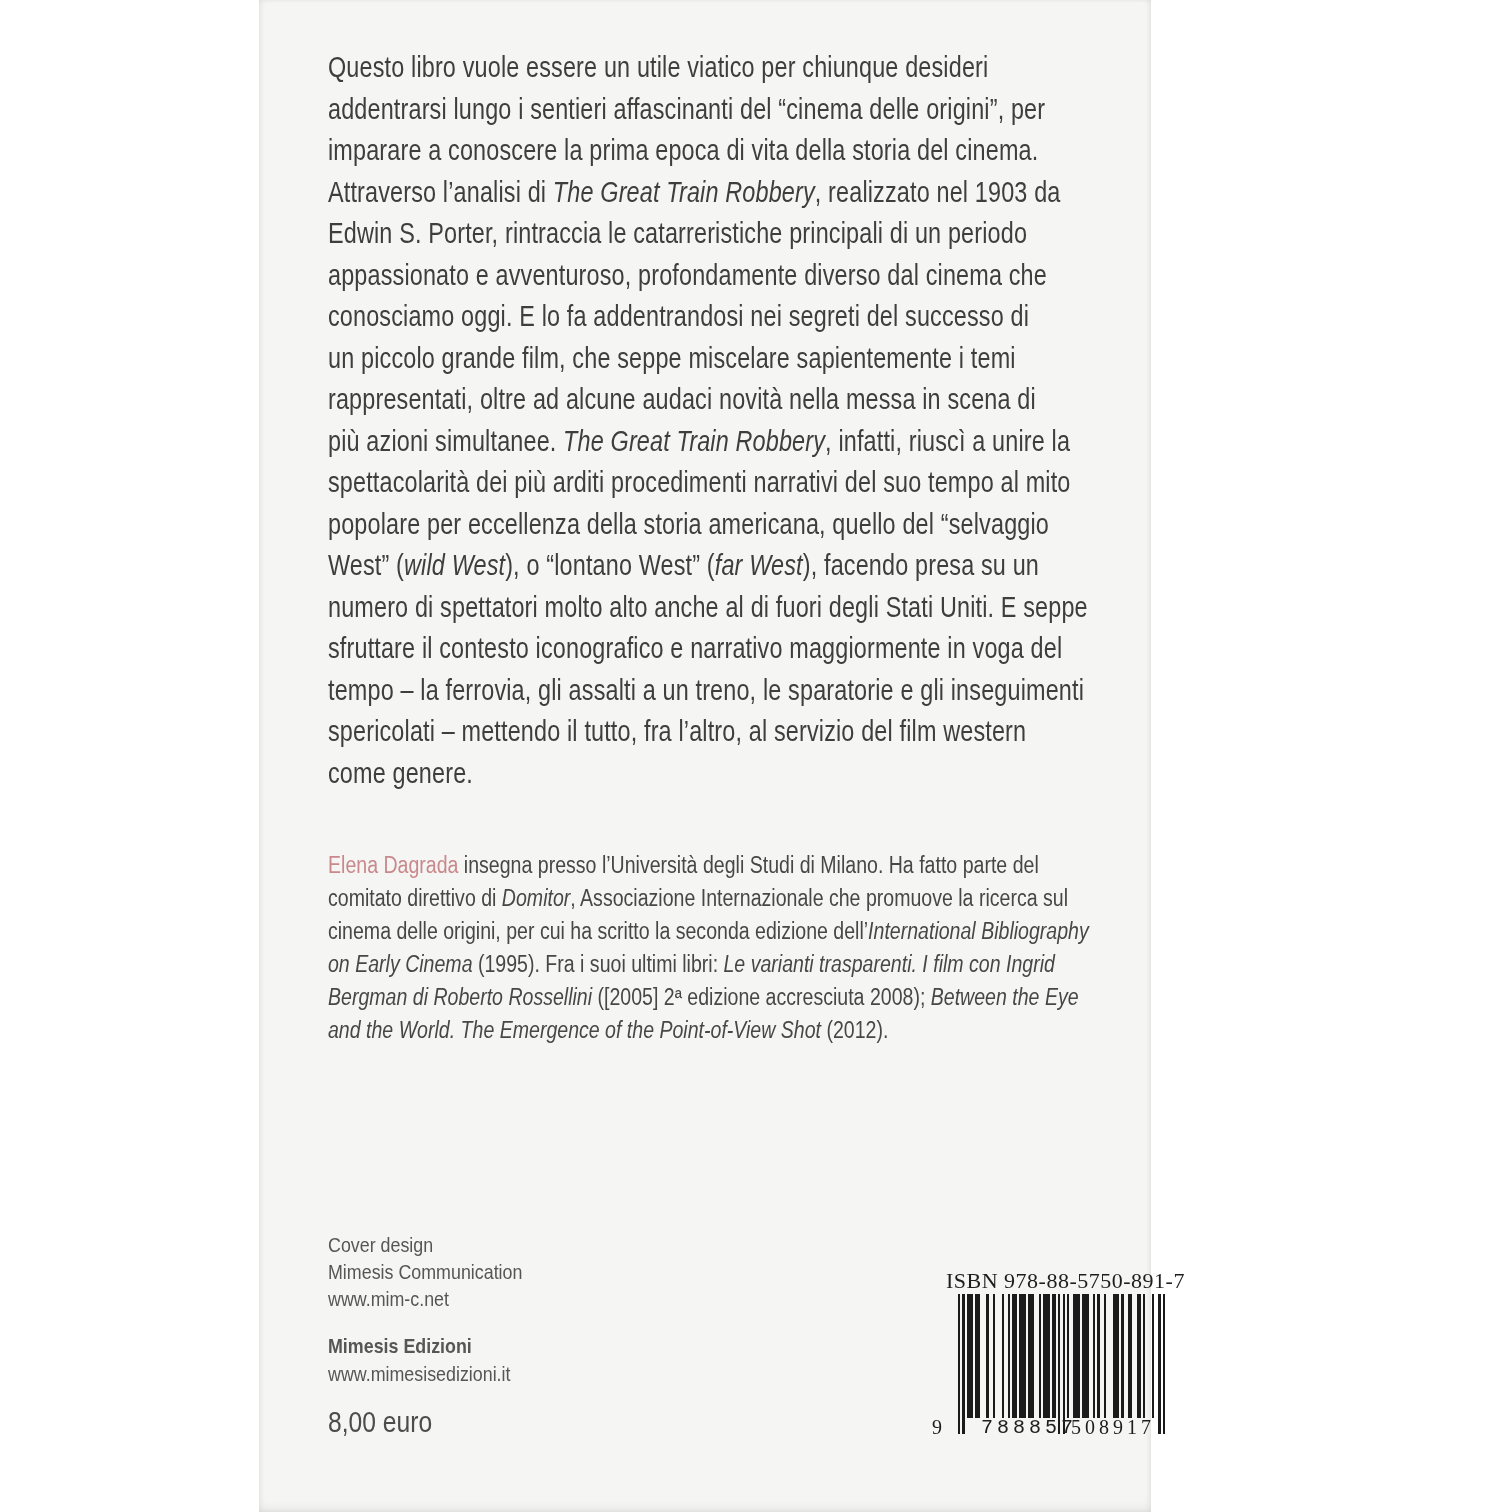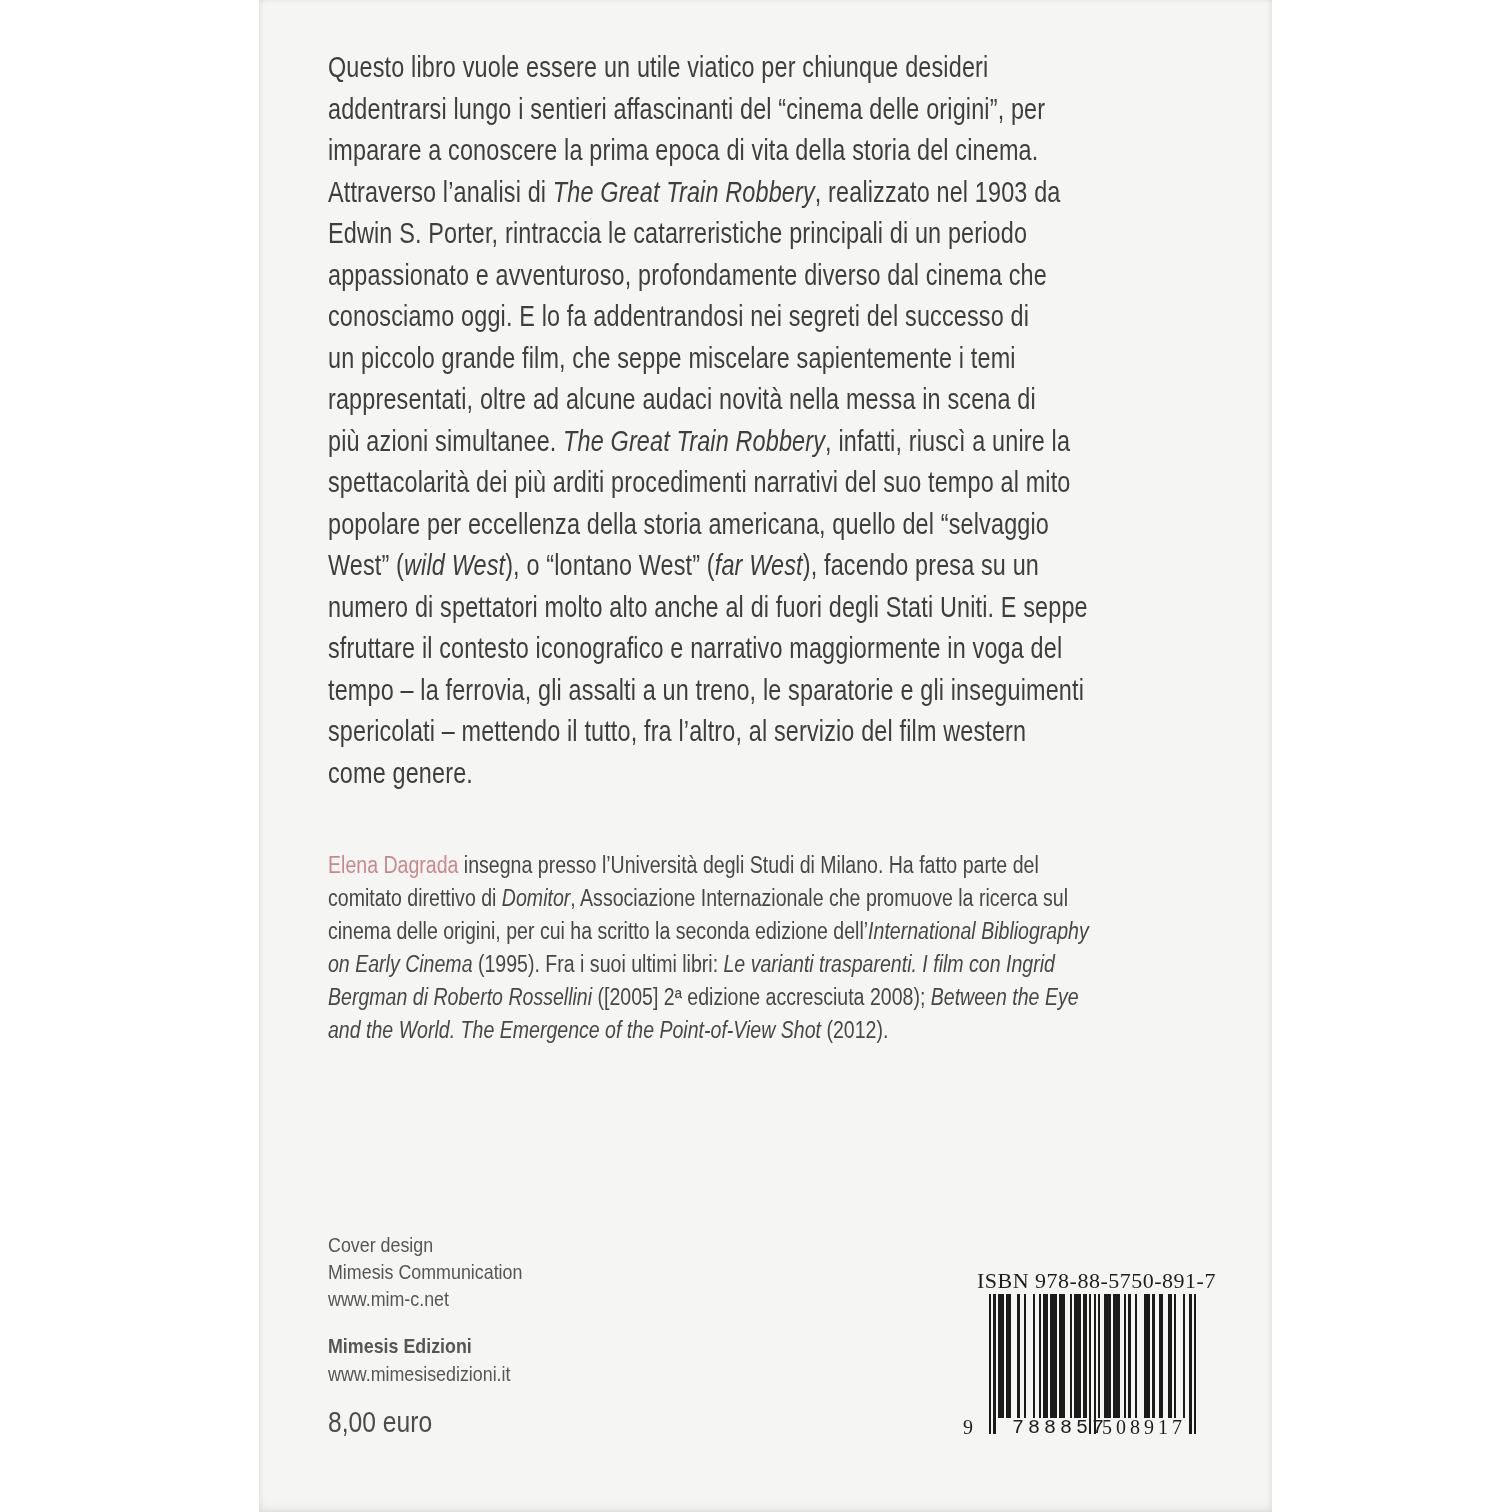--- a/index.html
+++ b/index.html
@@ -6,21 +6,21 @@
   body {
     width: 1512px; height: 1512px;
     background: #ffffff;
     position: relative;
     overflow: hidden;
     font-family: "Liberation Sans", sans-serif;
   }
   .cover {
     position: absolute;
     left: 259px; top: 0;
-    width: 1013px; height: 1512px;
+    width: 892px; height: 1512px;
     background: #f5f5f3;
     box-shadow: inset 2px 0 5px rgba(0,0,0,0.045),
                 inset -2px 0 5px rgba(0,0,0,0.045),
                 inset 0 -5px 8px rgba(0,0,0,0.05);
   }
   .desc {
     position: absolute;
     left: 69px; top: 46px;
     width: 1092px;
     transform: scaleX(0.78);
@@ -64,21 +64,21 @@
     position: absolute;
     left: 69px; top: 1406px;
     width: 300px;
     transform: scaleX(0.85);
     transform-origin: 0 0;
     font-size: 29px;
     color: #4c4c4c;
   }
   .barcode-block {
     position: absolute;
-    left: 700px; top: 1268px;
+    left: 669px; top: 1268px;
     width: 262px; height: 186px;
   }
   .isbn {
     position: absolute;
     left: 18px; top: 0;
     width: 226px;
     text-align: center;
     font-family: "Liberation Serif", serif;
     font-size: 22px;
     letter-spacing: 0.5px;

